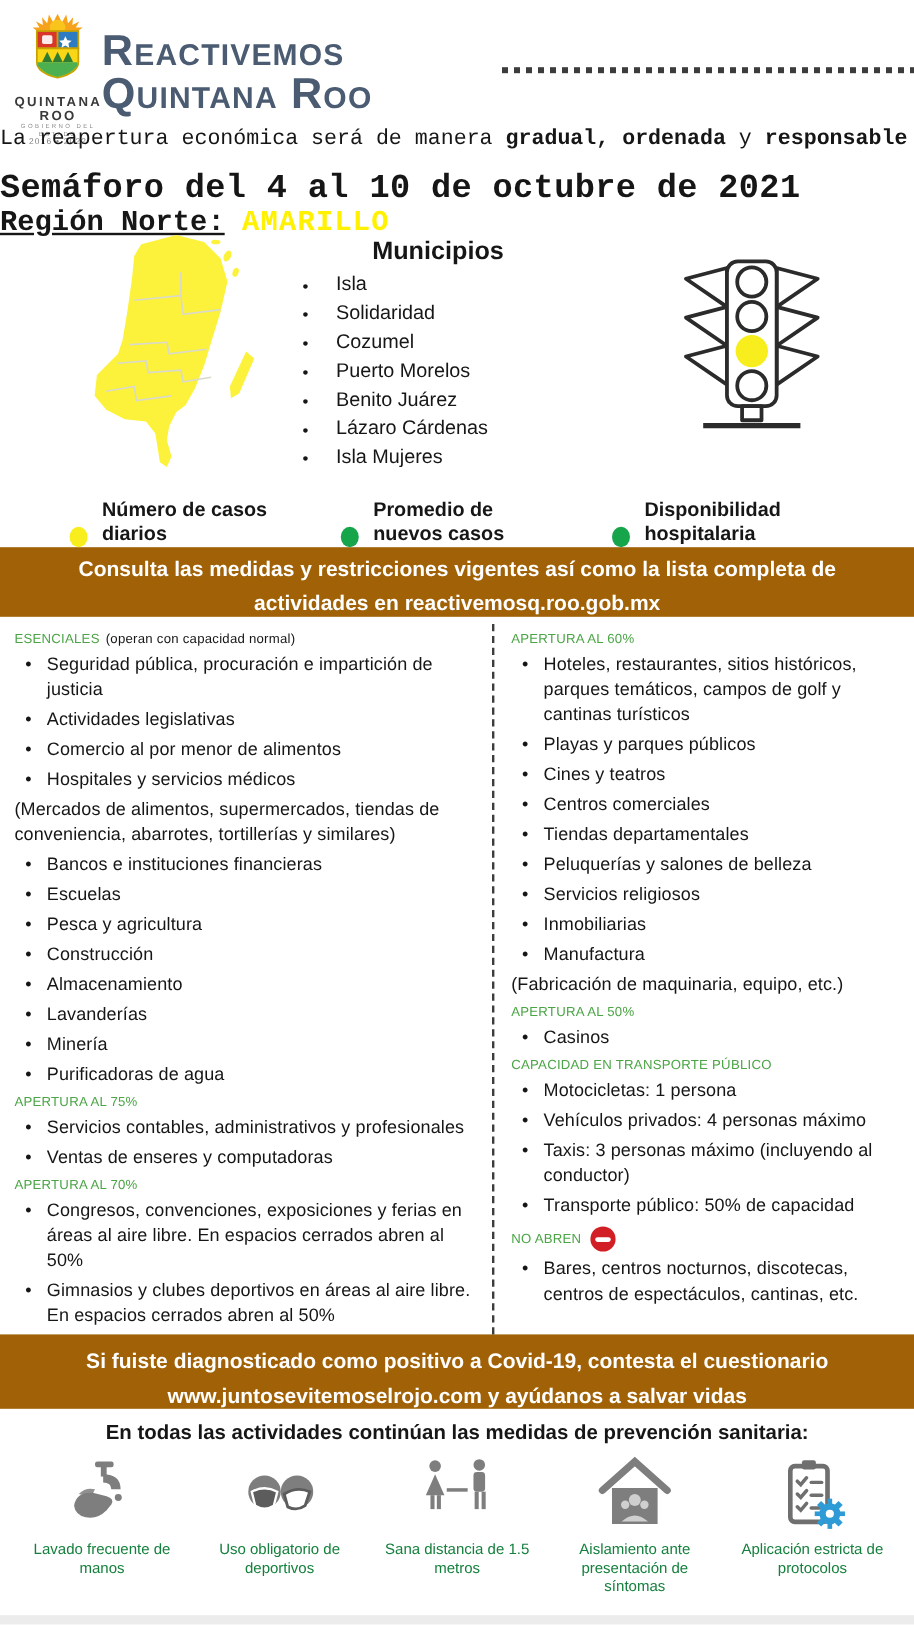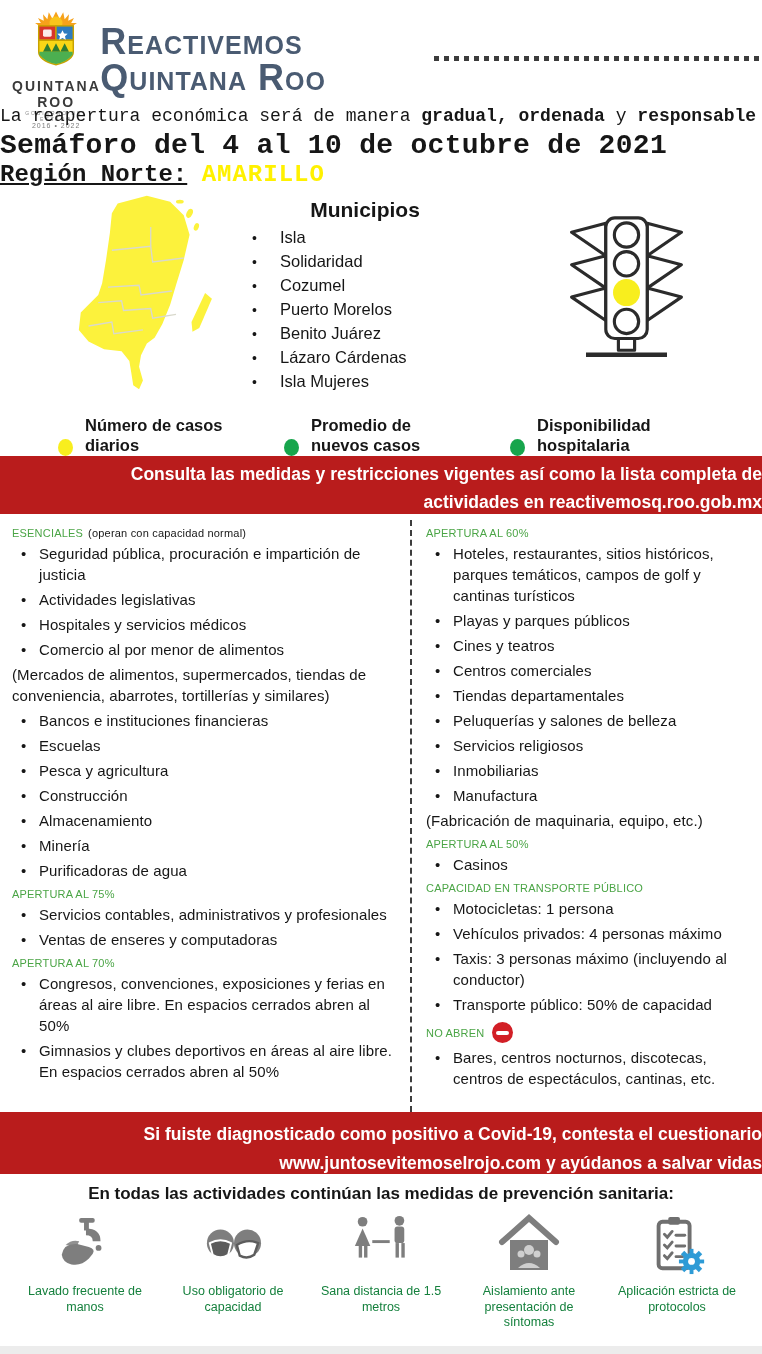--- a/index.html
+++ b/index.html
@@ -3,36 +3,36 @@
 <meta charset="utf-8">
 <style>
   * { margin:0; padding:0; box-sizing:border-box; }
   html,body { background:#ffffff; }
   body { font-family:"Liberation Sans", sans-serif; color:#161616; }
   .page { width:762px; height:1354px; margin:0 auto; background:#fff; overflow:hidden; position:relative; }
 
   
   .header { height:104px; display:flex; align-items:flex-start; padding:6px 8px 0 12px; }
   .logo-left { width:128px; text-align:center; padding-top:4px; }
-  .logo-left .lname { font-size:14px; font-weight:bold; letter-spacing:2px; color:#3a3a3a; margin-top:2px; }
+  .logo-left .lname { font-size:11px; font-weight:bold; letter-spacing:2px; color:#3a3a3a; margin-top:2px; }
   .logo-left .lsub  { font-size:5px; letter-spacing:2px; color:#8a8a8a; }
   .logo-left .lyears{ font-size:7px; color:#7c7c7c; letter-spacing:1px; }
   .header-center { flex:1; display:flex; align-items:center; }
   .main-title { margin-top:18px; font-variant:small-caps; font-weight:bold; font-size:36px; letter-spacing:1px; color:#4A5B72; line-height:1; }
   .dotline { margin-top:14px; width:548px; height:5px;
              background:repeating-linear-gradient(90deg,#3c3c3c 0 5px,transparent 5px 10px); }
   .logo-right { width:112px; text-align:center; }
   .logo-right .t1 { font-size:7.5px; font-weight:bold; color:#35B6C9; letter-spacing:1px; }
   .logo-right .t2 { font-size:8px; font-weight:bold; color:#3FA33C; letter-spacing:0.5px; }
 
   
   .intro { height:84px; text-align:left;font-family:Liberation Mono, monospace; }
   .subtitle { font-size:18px; margin-top:2px; }
   .subtitle b { font-weight:bold; }
-  .sem-title { font-size:28px; font-weight:bold; margin-top:4px; letter-spacing:0.3px; }
+  .sem-title { font-size:28px; font-weight:bold; margin-top:16px; letter-spacing:0.3px; }
   .region { font-size:24px; font-weight:bold; margin-top:0; }
   .region .rlabel { text-decoration:underline; }
   .region .rvalue { color:#FFF100; letter-spacing:1px; }
 
   
   .mid { height:206px; display:flex; }
   .map-wrap { width:240px; padding-left:52px; }
   .muni { width:250px; padding-top:8px; }
   .muni-h { text-align:center; font-size:21px; font-weight:bold; margin-bottom:6px; }
   .muni ul { list-style:none; }
@@ -42,21 +42,21 @@
 
   
   .legend { height:60px; display:flex; padding:10px 0 0 58px; }
   .leg-item { display:flex; align-items:flex-end; width:226px; }
   .dot { width:15px; height:17px; border-radius:50%; margin:8px 12px 0 0; flex:none; }
   .dot-yellow { background:#F8EE1E; }
   .dot-green  { background:#17A54C; }
   .leg-label { font-size:16.5px; font-weight:bold; line-height:1.25; max-width:150px; }
 
   
-  .banner { background:#b91c1c; color:#fff; text-align:right; font-weight:bold; }
+  .banner { background:#a16207; color:#fff; text-align:center; font-weight:bold; }
   .banner1 { height:58px; font-size:17.5px; padding-top:7px; line-height:1.3; }
   .banner1 .l2 { margin-top:5px; }
   .banner2 { height:62px; font-size:17.5px; padding-top:11px; line-height:1.3; }
   .banner2 .l2 { margin-top:6px; }
 
   
   .columns { height:598px; display:flex; padding-top:6px; }
   .col-left  { width:410px; padding:0 6px 0 12px; }
   .col-right { flex:1; border-left:2px dashed #3d3d3d; padding:0 6px 0 14px; }
   .sec-h { color:#4BA546; font-weight:normal; font-size:11px; margin:7px 0 3px; letter-spacing:0.2px; display:flex; align-items:center; }
@@ -226,28 +226,29 @@
 
   <div class="columns">
     <div class="col-left">
       <div class="sec-h">
           <span>ESENCIALES</span>
           <span class="suffix">(operan con capacidad normal)</span>
         </div>
       <ul class="items">
         <li>Seguridad pública, procuración e impartición de justicia</li>
         <li>Actividades legislativas</li>
+        <li>Comercio al por menor de alimentos</li>
         <li>Hospitales y servicios médicos</li>
-        <li>Comercio al por menor de alimentos</li>
         <li class="note">(Mercados de alimentos, supermercados, tiendas de conveniencia, abarrotes, tortillerías y similares)</li>
         <li>Bancos e instituciones financieras</li>
         <li>Escuelas</li>
         <li>Pesca y agricultura</li>
         <li>Construcción</li>
         <li>Almacenamiento</li>
+        <li>Lavanderías</li>
         <li>Minería</li>
         <li>Purificadoras de agua</li>
       </ul>
       <div class="sec-h">
           <span>APERTURA AL 75%</span>
         </div>
       <ul class="items">
         <li>Servicios contables, administrativos y profesionales</li>
         <li>Ventas de enseres y computadoras</li>
       </ul>
@@ -330,21 +331,21 @@
         <div class="mi">
           <svg width="62" height="58" viewBox="0 0 64 60">
             <g fill="#7E7E7E">
               <circle cx="19" cy="26" r="14"></circle>
               <circle cx="47" cy="26" r="14"></circle>
             </g>
             <path d="M8 26 q11 -6 22 0 l-3 12 q-8 5 -16 0 Z" fill="#5c5c5c" stroke="#fff" stroke-width="2"></path>
             <path d="M36 28 q11 -7 22 -2 l-4 12 q-7 5 -15 1 Z" fill="#fff" stroke="#5c5c5c" stroke-width="2.5"></path>
           </svg>
         </div>
-        <div class="ml">Uso obligatorio de capacidad</div>
+        <div class="ml">Uso obligatorio de deportivos</div>
       </div>
 
       <div class="measure">
         <div class="mi">
           <svg width="62" height="62" viewBox="0 0 64 64">
             <g fill="#7E7E7E">
               <circle cx="13" cy="8" r="5"></circle>
               <path d="M13 15 l-8 18 h16 Z"></path>
               <rect x="9" y="33" width="3.5" height="12"></rect>
                 <rect x="14.5" y="33" width="3.5" height="12"></rect>

